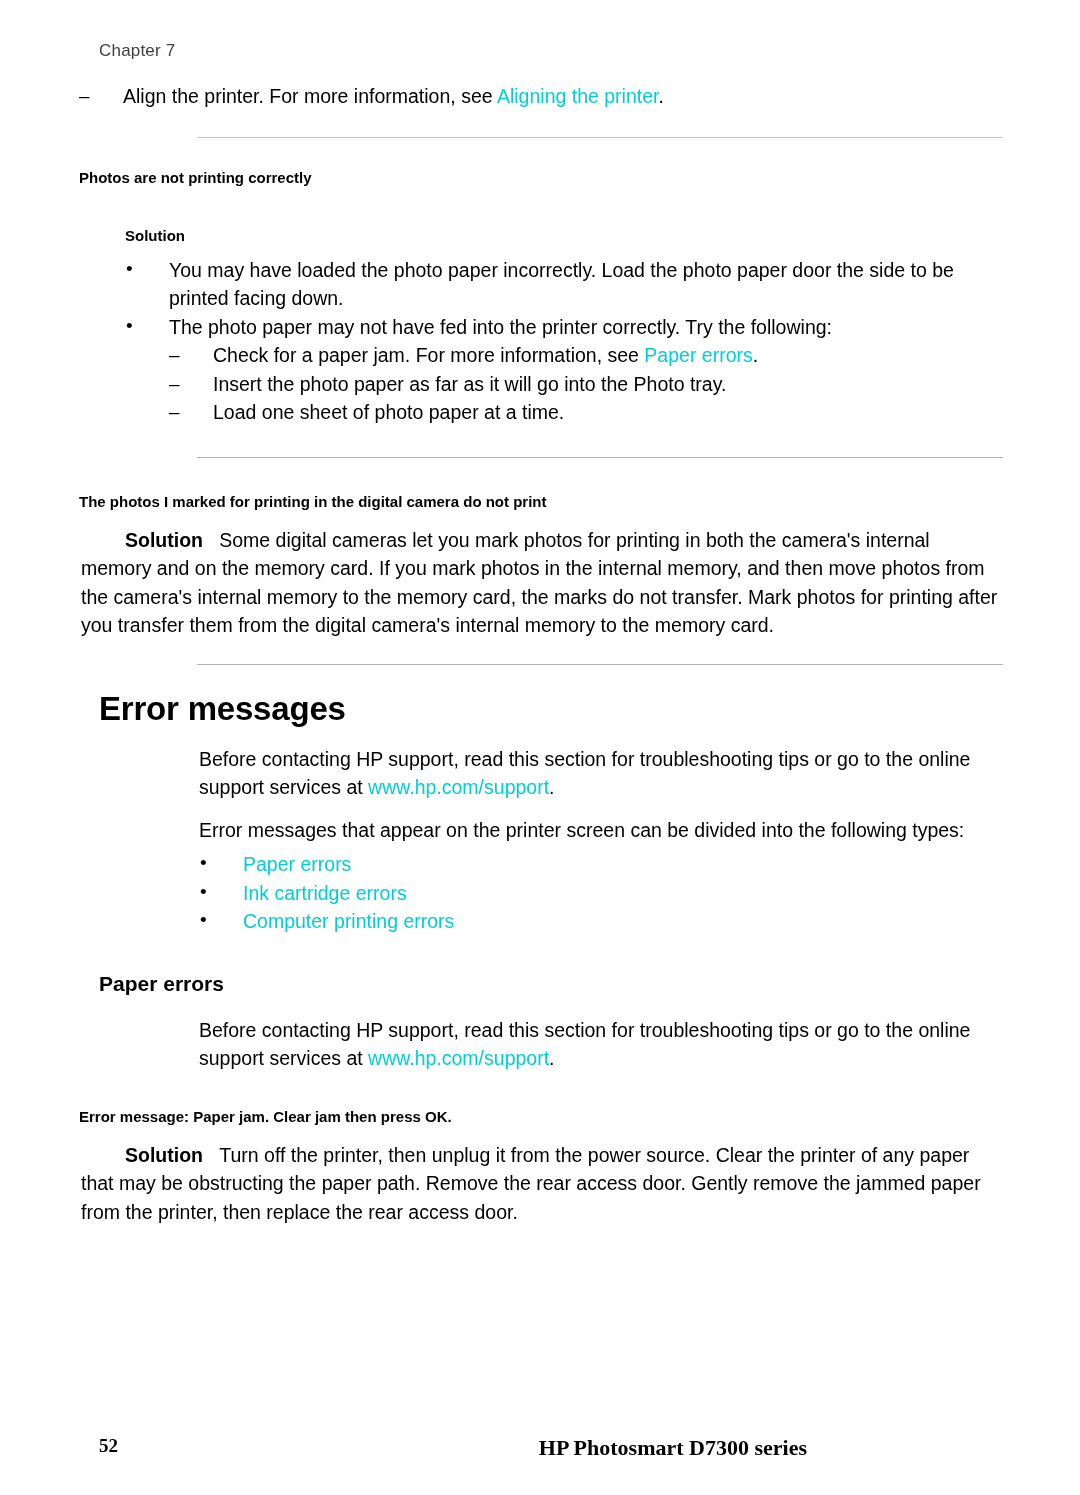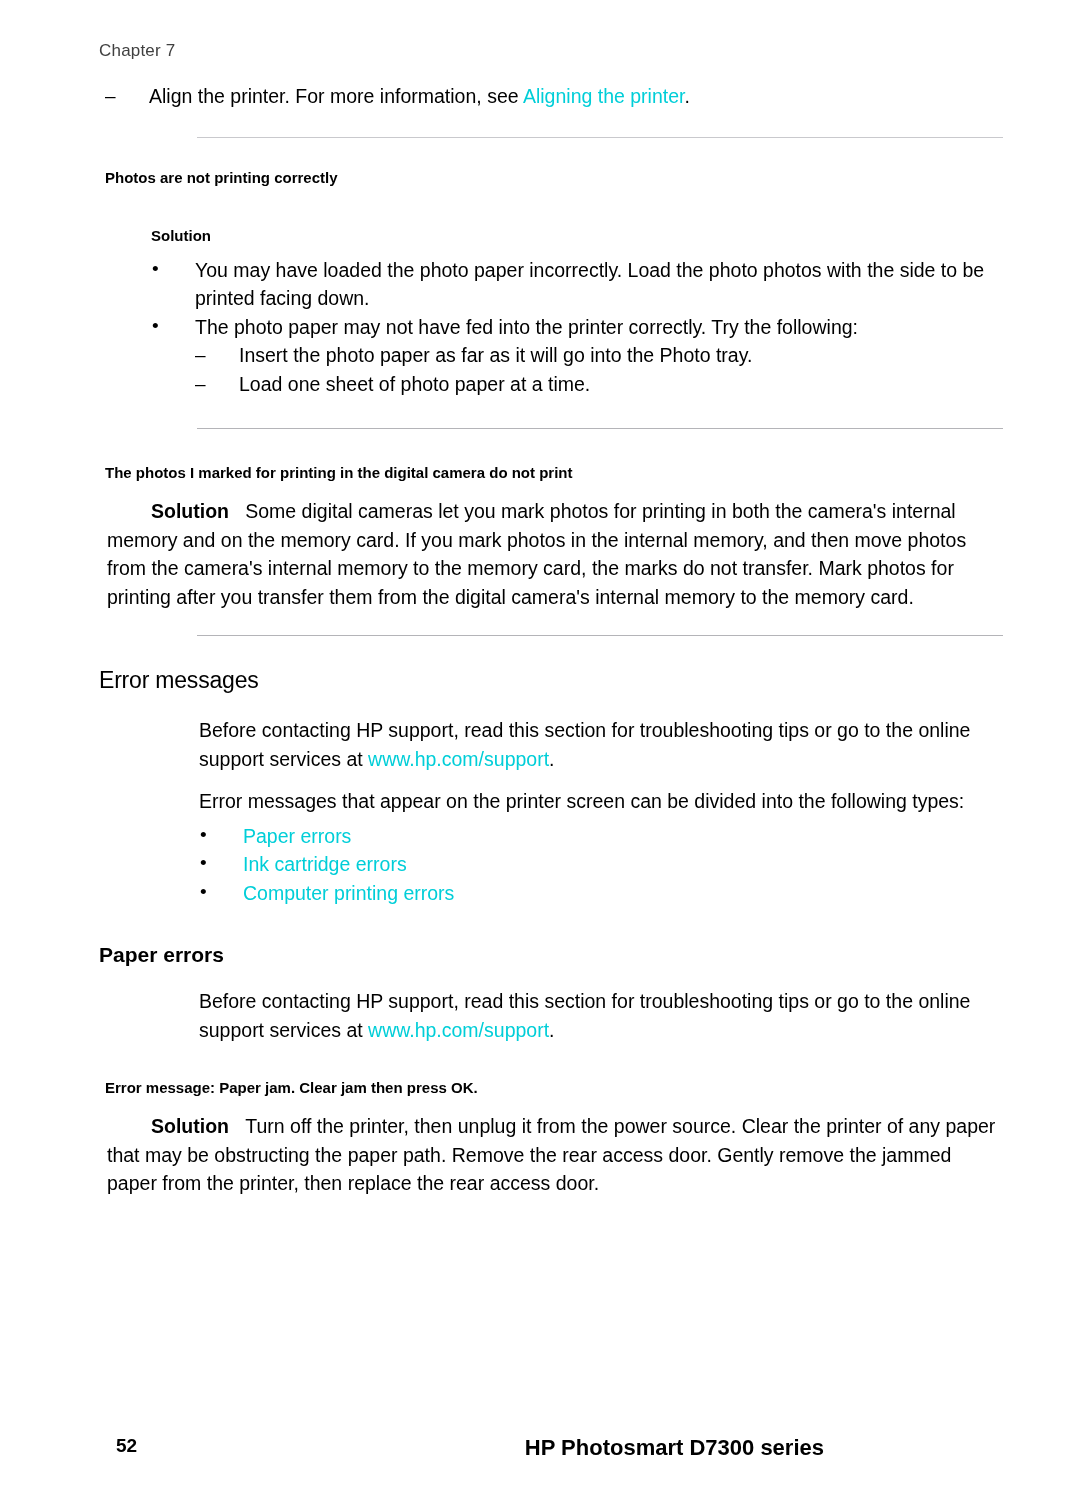--- a/index.html
+++ b/index.html
@@ -56,32 +56,32 @@
   }
   .lvl-head1 {           
     margin-left: 99px;
     margin-right: 77px;
   }
   .lvl-head2 {           
     margin-left: 99px;
     margin-right: 77px;
   }
   .lvl-head3 {           
-    margin-left: 105px;
+    margin-left: 79px;
     margin-right: 77px;
   }
 
   p, li, div.txt {
     font-size: 19.5px;
     line-height: 28.5px;
   }
 
   .h1 {
-    font-size: 23px;
-    font-weight: normal;
+    font-size: 33px;
+    font-weight: bold;
     line-height: 40px;
     letter-spacing: -0.2px;
     margin: 0;
   }
   .h2 {
     font-size: 21px;
     font-weight: bold;
     line-height: 28px;
     margin: 0;
   }
@@ -147,24 +147,25 @@
   .sp-16 { height: 16px; }
   .sp-18 { height: 18px; }
   .sp-24 { height: 24px; }
   .sp-26 { height: 26px; }
   .sp-30 { height: 30px; }
   .sp-34 { height: 34px; }
 
   
   .footer {
     position: absolute;
-    left: 17px;
+    left: 0;
     bottom: 0;
     width: 884px;
     height: 90px;
+    font-family: Liberation Serif, serif;
   }
   .footer-page-number {
     position: absolute;
     left: 99px;
     top: 30px;
     font-size: 19px;
     font-weight: bold;
   }
   .footer-product {
     position: absolute;
@@ -201,25 +202,28 @@
 
       <div class="sp-30"></div>
 
       <div style="margin-left:46px;">
         <div class="h3">Solution</div>
 
         <div class="sp-6"></div>
 
         <ul class="bullets">
           <li>
-            <span>You may have loaded the photo paper incorrectly. Load the photo photos with the side to be printed facing down.</span>
+            <span>You may have loaded the photo paper incorrectly. Load the photo paper door the side to be printed facing down.</span>
           </li>
           <li>
             <span>The photo paper may not have fed into the printer correctly. Try the following:</span>
             <ul class="dashes nested-dashes">
+              <li>
+                <span>Check for a paper jam. For more information, see </span><a class="link" href="#">Paper errors</a><span>.</span>
+              </li>
               <li>
                 <span>Insert the photo paper as far as it will go into the Photo tray.</span>
               </li>
               <li>
                 <span>Load one sheet of photo paper at a time.</span>
               </li>
             </ul>
           </li>
         </ul>
       </div>

